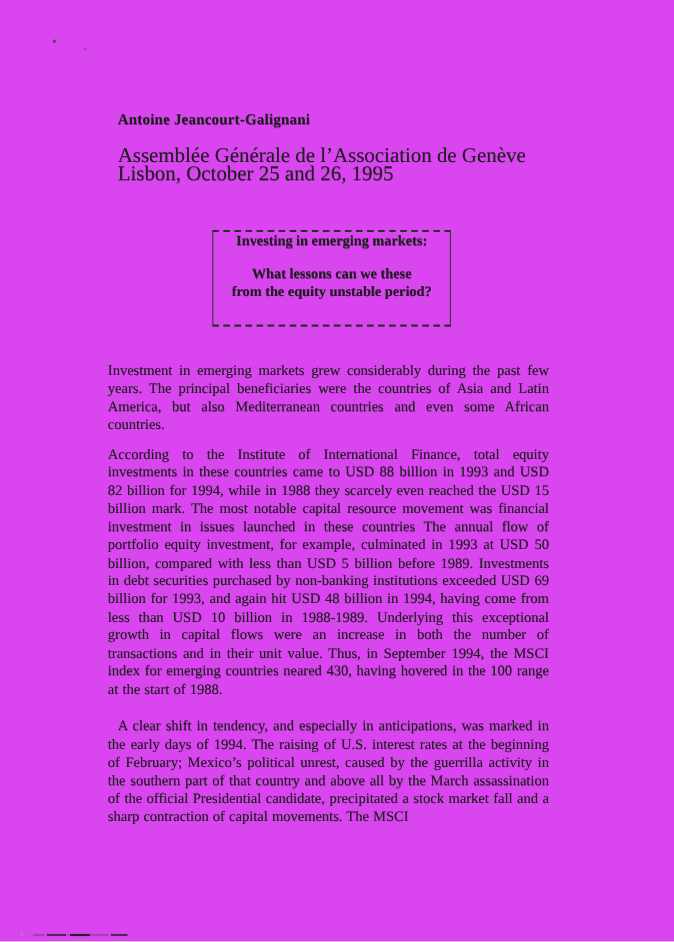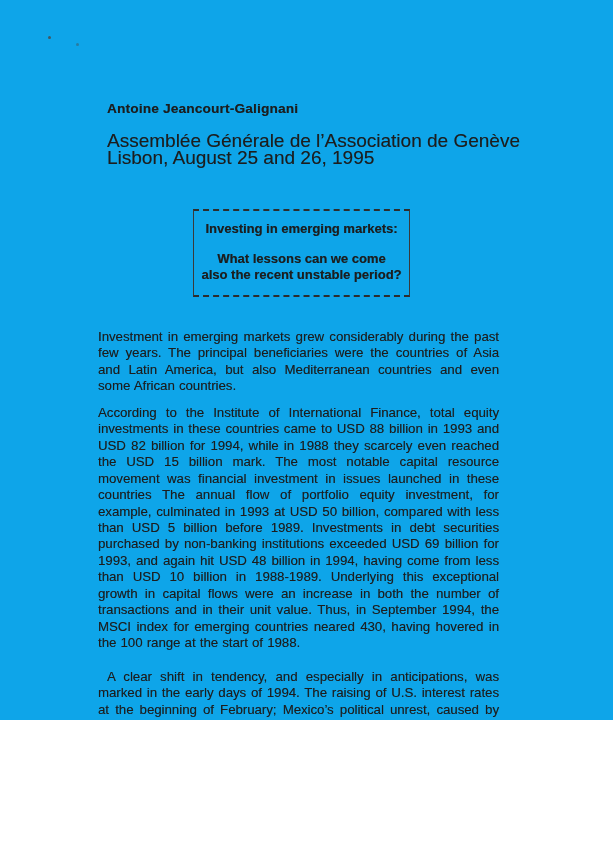--- a/index.html
+++ b/index.html
@@ -3,24 +3,24 @@
 <meta charset="utf-8">
 <style>
   html, body {
     margin: 0;
     padding: 0;
     background: #ffffff;
   }
   .page {
     position: relative;
     width: 613px;
-    height: 720px;
-    background: #0ea5e9;
+    height: 856px;
+    background: #d946ef;
     overflow: hidden;
-    font-family: Liberation Sans, sans-serif;
+    font-family: Liberation Serif, serif;
     color: #1d1d1d;
   }
   
   .speck {
     position: absolute;
     border-radius: 50%;
     background: #4a4a4a;
   }
   .speck-1 { left: 48px; top: 36px; width: 3px; height: 3px; opacity: .85; }
   .speck-2 { left: 76px; top: 43px; width: 3px; height: 3px; opacity: .45; }
@@ -50,21 +50,21 @@
     box-sizing: border-box;
     border-top: 2px dashed #2d2d2d;
     border-bottom: 2px dashed #2d2d2d;
     border-left: 1.5px solid #3a3a3a;
     border-right: 1.5px solid #3a3a3a;
     text-align: center;
     font-weight: bold;
     font-size: 13px;
     text-shadow: .3px .3px .3px rgba(20,20,20,.5);
   }
-  .title-main { margin-top: 11px; line-height: 14px; }
+  .title-main { margin-top: 1px; line-height: 14px; }
   .title-sub  { margin-top: 15px; line-height: 15.5px; }
 
   
   .body-text {
     position: absolute;
     left: 98px;
     top: 329px;
     width: 401px;
     font-size: 13.2px;
     line-height: 16.45px;
@@ -107,29 +107,29 @@
 
 <div class="page">
 
   <div class="speck speck-1"></div>
   <div class="speck speck-2"></div>
 
   <div class="header">
     <div class="author">Antoine Jeancourt-Galignani</div>
     <div class="event-lines">
       <div>Assemblée Générale de l’Association de Genève</div>
-      <div>Lisbon, August 25 and 26, 1995</div>
+      <div>Lisbon, October 25 and 26, 1995</div>
     </div>
   </div>
 
   <div class="title-box">
     <div class="title-main">Investing in emerging markets:</div>
     <div class="title-sub">
-      <div>What lessons can we come</div>
-      <div>also the recent unstable period?</div>
+      <div>What lessons can we these</div>
+      <div>from the equity unstable period?</div>
     </div>
   </div>
 
   <div class="body-text">
     <p class="para-1">Investment in emerging markets grew considerably during the past few years. The principal beneficiaries were the countries of Asia and Latin America, but also Mediterranean countries and even some African countries.</p>
     <p class="para-2">According to the Institute of International Finance, total equity investments in these countries came to USD 88 billion in 1993 and USD 82 billion for 1994, while in 1988 they scarcely even reached the USD 15 billion mark. The most notable capital resource movement was financial investment in issues launched in these countries The annual flow of portfolio equity investment, for example, culminated in 1993 at USD 50 billion, compared with less than USD 5 billion before 1989. Investments in debt securities purchased by non-banking institutions exceeded USD 69 billion for 1993, and again hit USD 48 billion in 1994, having come from less than USD 10 billion in 1988-1989. Underlying this exceptional growth in capital flows were an increase in both the number of transactions and in their unit value. Thus, in September 1994, the MSCI index for emerging countries neared 430, having hovered in the 100 range at the start of 1988.</p>
     <p class="para-3">A clear shift in tendency, and especially in anticipations, was marked in the early days of 1994. The raising of U.S. interest rates at the beginning of February; Mexico’s political unrest, caused by the guerrilla activity in the southern part of that country and above all by the March assassination of the official Presidential candidate, precipitated a stock market fall and a sharp contraction of capital movements. The MSCI</p>
   </div>
 
   <div class="scan-dot"></div>

